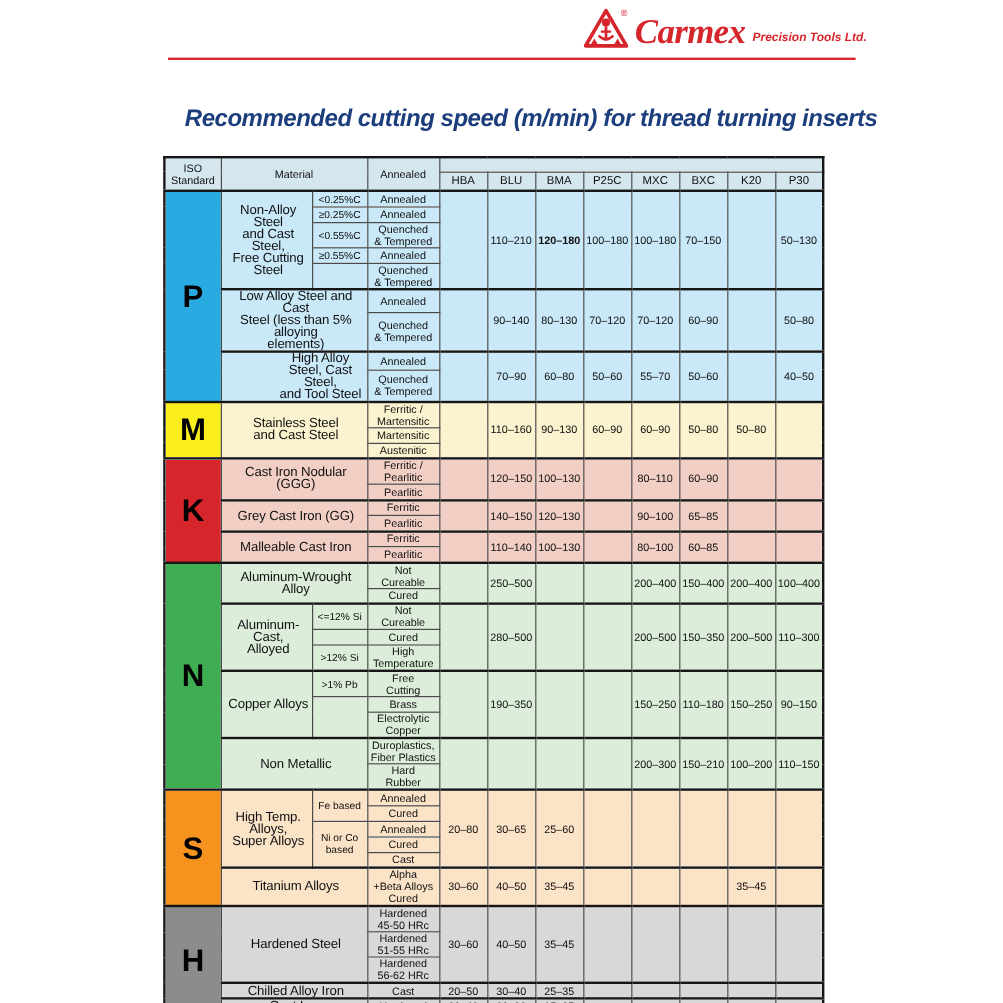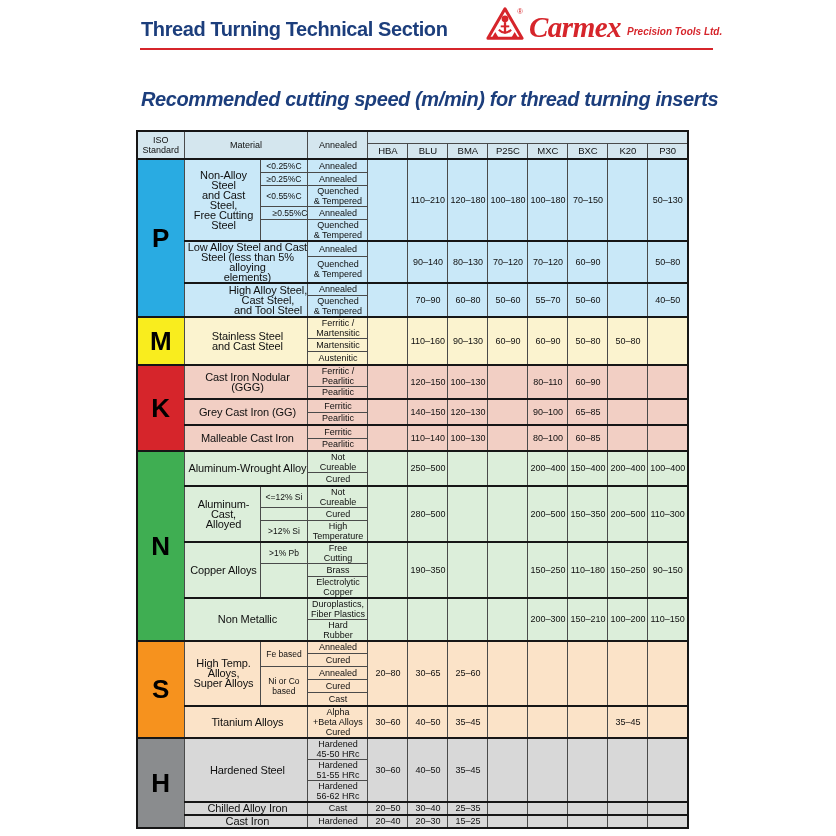--- a/index.html
+++ b/index.html
@@ -11,21 +11,21 @@
               color:#1c3e7c;letter-spacing:-0.4px;}
   .logo{position:absolute;left:486px;top:6px;display:flex;align-items:flex-end;}
   .logo svg{display:block;margin-right:5px;}
   .logo-brand{font-family:"Liberation Serif", serif;font-style:italic;font-weight:bold;
               font-size:29px;line-height:30px;color:#d6252b;letter-spacing:-0.5px;}
   .logo-tagline{font-family:Liberation Sans, sans-serif;font-style:italic;font-weight:bold;
                 font-size:10px;color:#d6252b;margin:0 0 5px 6px;white-space:nowrap;}
   .red-rule{position:absolute;left:140px;top:48px;width:573px;height:2px;background:#d6252b;}
 
   
-  .subtitle{position:absolute;left:141px;top:88px;margin:0;font-size:20px;font-weight:bold;
+  .subtitle{position:absolute;left:154px;top:88px;margin:0;font-size:20px;font-weight:bold;
             font-style:italic;color:#1c3e7c;letter-spacing:-0.4px;}
 
   
   #speed-table{position:absolute;left:136px;top:130px;border-collapse:collapse;
                table-layout:fixed;border:2px solid #161616;}
   #speed-table th,#speed-table td{border:1px solid #4a4a4a;padding:0;margin:0;
                text-align:center;vertical-align:middle;font-size:9px;line-height:10px;
                color:#101010;white-space:pre-line;overflow:hidden;}
   #speed-table thead th{background:#d4e6ee;font-weight:normal;}
   #speed-table th.grade{font-size:9.5px;}
@@ -37,21 +37,20 @@
   #speed-table tr.btop>td{border-top:2px solid #161616;}
   #speed-table td.letter{font-size:26px;font-weight:bold;color:#000;line-height:26px;}
   #speed-table td.material{text-align:center;padding-left:3px;font-size:11px;letter-spacing:-0.1px;}
   #speed-table td.sub{font-size:8.5px;}
 </style>
 </head>
 <body>
 
 <div class="page">
 
-  <h1 class="page-title">Thread Turning Technical Section</h1>
 
   <div class="logo">
     <svg width="38" height="36" viewBox="0 0 40 38">
       <path d="M20 3 L38 34 L2 34 Z" fill="#ffffff" stroke="#d6252b" stroke-width="3.2" stroke-linejoin="round"></path>
       <circle cx="20" cy="13.5" r="3.6" fill="#d6252b"></circle>
       <path d="M20 17 L20 29" stroke="#d6252b" stroke-width="2.4"></path>
       <path d="M15.5 21.5 L24.5 21.5" stroke="#d6252b" stroke-width="2"></path>
       <path d="M13.5 25 Q20 31.5 26.5 25" fill="none" stroke="#d6252b" stroke-width="2.2"></path>
       <path d="M6.5 33 L13 33 L9.7 27.5 Z" fill="#d6252b"></path>
       <path d="M27 33 L33.5 33 L30.2 27.5 Z" fill="#d6252b"></path>
@@ -102,38 +101,38 @@
     <tbody>
         <tr class="h1 btop">
           <td rowspan="9" class="letter" style="background: rgb(41, 171, 226);">P</td>
           <td rowspan="5" colspan="1" class="material" style="background: rgb(201, 232, 248);">Non-Alloy Steel
 and Cast Steel,
 Free Cutting Steel</td>
           <td rowspan="1" class="sub" style="background: rgb(201, 232, 248);">&lt;0.25%C</td>
           <td class="cond" style="background: rgb(201, 232, 248);">Annealed</td>
           <td rowspan="5" class="val" style="background: rgb(201, 232, 248);"></td>
           <td rowspan="5" class="val" style="background: rgb(201, 232, 248);">110–210</td>
-          <td rowspan="5" class="val" style="background: rgb(201, 232, 248);">120–180</td>
+          <td rowspan="5" class="val" style="background: rgb(201, 232, 248); font-weight: bold;">120–180</td>
           <td rowspan="5" class="val" style="background: rgb(201, 232, 248);">100–180</td>
           <td rowspan="5" class="val" style="background: rgb(201, 232, 248);">100–180</td>
           <td rowspan="5" class="val" style="background: rgb(201, 232, 248); margin-top: 31px;">70–150</td>
           <td rowspan="5" class="val" style="background: rgb(201, 232, 248);"></td>
           <td rowspan="5" class="val" style="background: rgb(201, 232, 248);">50–130</td>
         </tr>
         <tr class="h1">
           <td rowspan="1" class="sub" style="background: rgb(201, 232, 248);">≥0.25%C</td>
           <td class="cond" style="background: rgb(201, 232, 248);">Annealed</td>
         </tr>
         <tr class="h2">
           <td rowspan="1" class="sub" style="background: rgb(201, 232, 248);">&lt;0.55%C</td>
           <td class="cond" style="background: rgb(201, 232, 248);">Quenched
 &amp; Tempered</td>
         </tr>
         <tr class="h1">
-          <td rowspan="1" class="sub" style="background: rgb(201, 232, 248); padding-left: 12px;">≥0.55%C</td>
+          <td rowspan="1" class="sub" style="background: rgb(201, 232, 248);">≥0.55%C</td>
           <td class="cond" style="background: rgb(201, 232, 248);">Annealed</td>
         </tr>
         <tr class="h2">
           <td rowspan="1" class="sub" style="background: rgb(201, 232, 248);"></td>
           <td class="cond" style="background: rgb(201, 232, 248);">Quenched
 &amp; Tempered</td>
         </tr>
         <tr class="h1 btop">
           <td rowspan="2" colspan="2" class="material" style="background: rgb(201, 232, 248);">Low Alloy Steel and Cast
 Steel (less than 5% alloying

